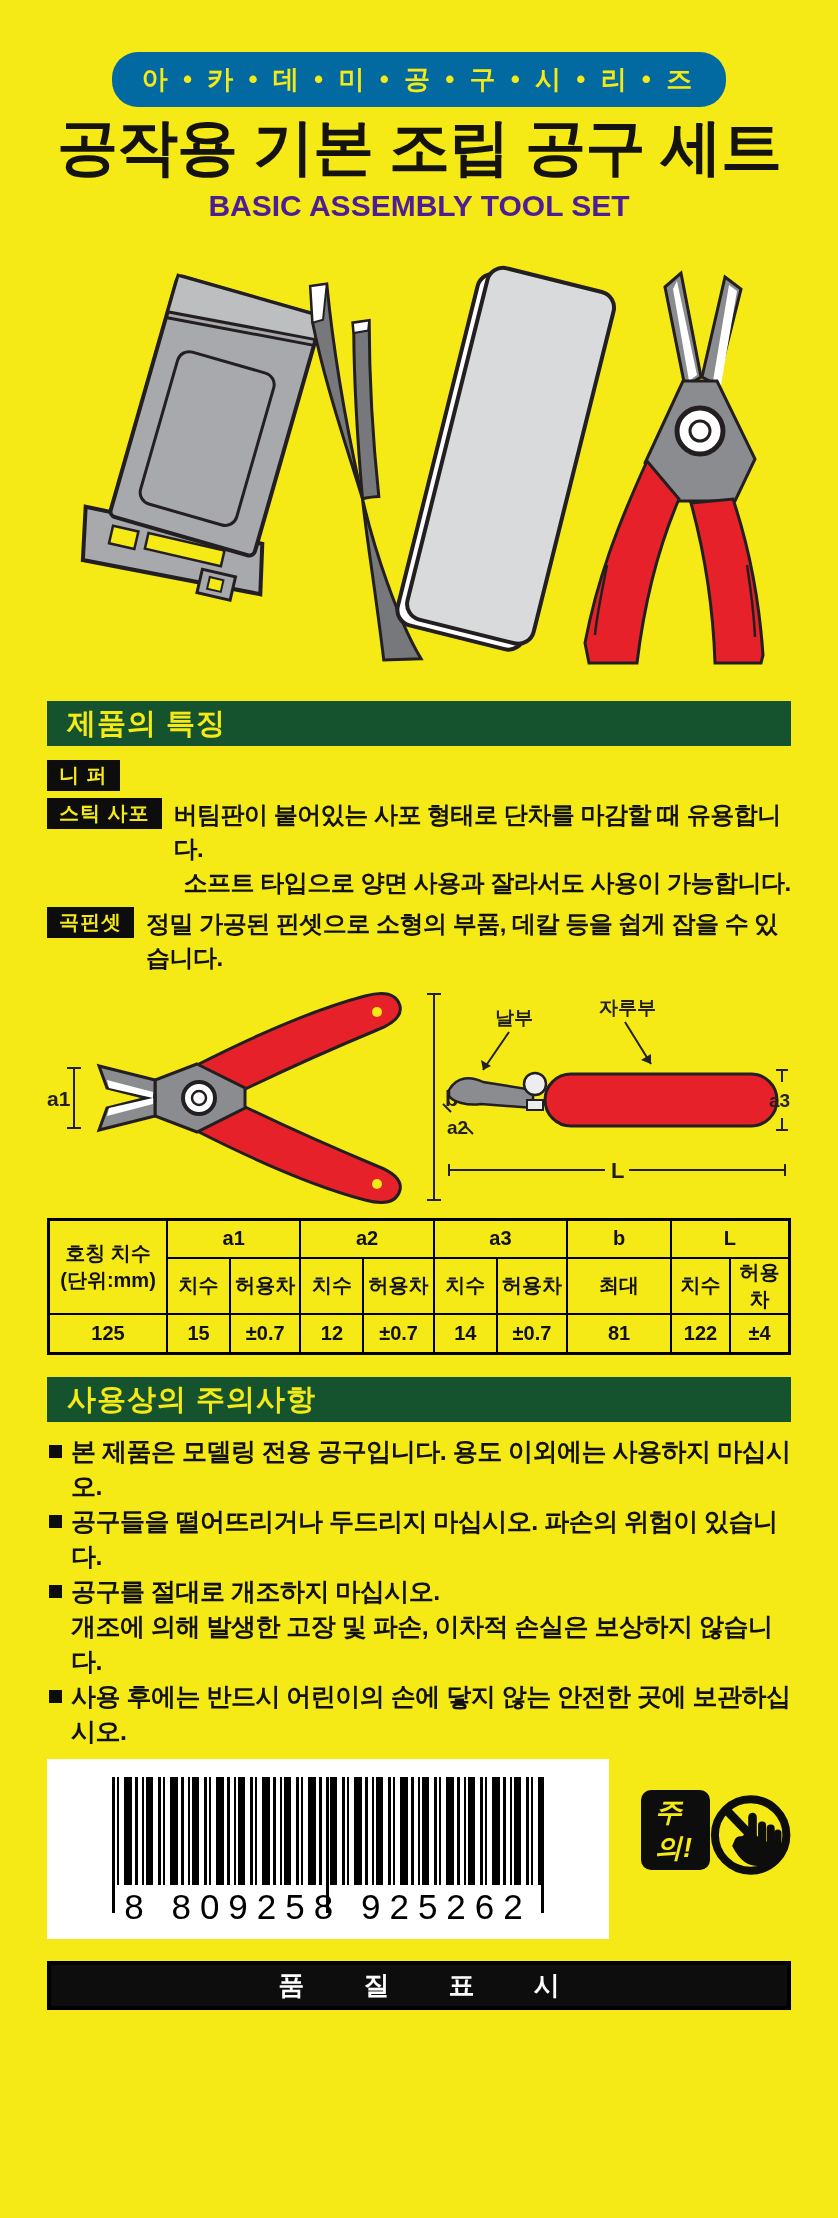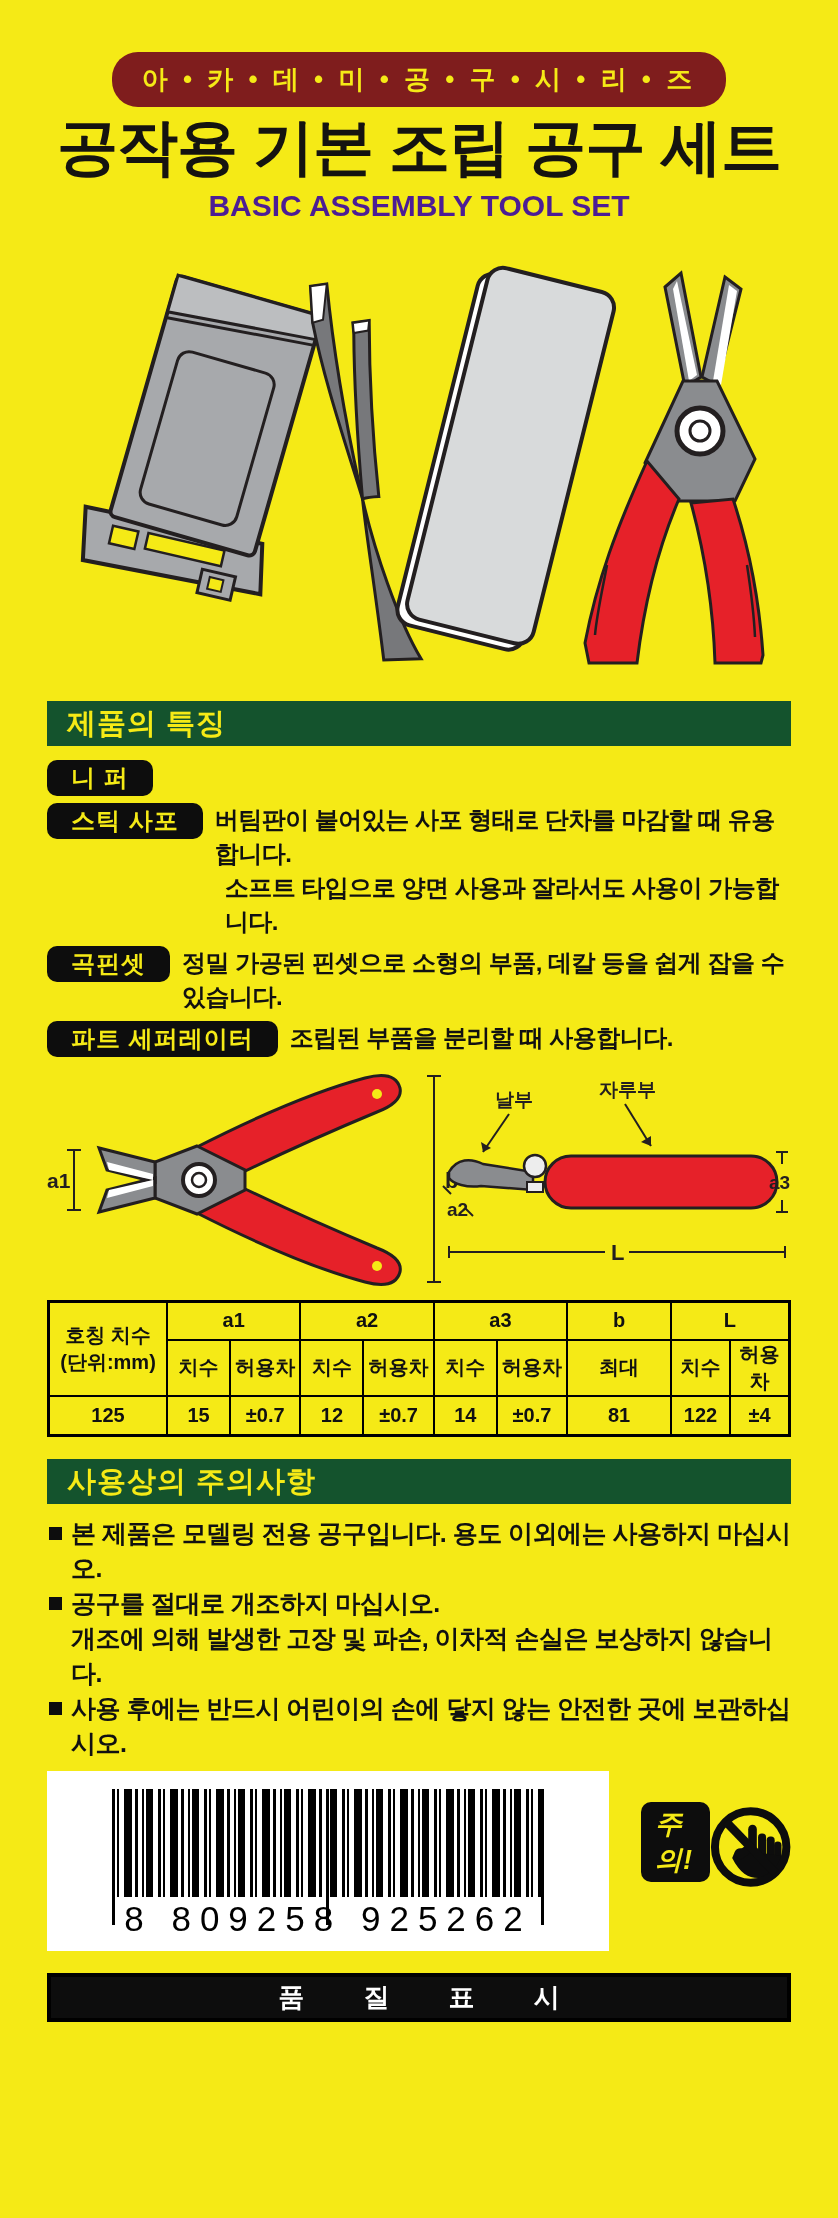--- a/index.html
+++ b/index.html
@@ -6,21 +6,21 @@
   html,body { background:#888; }
   .page {
     position:relative; width:838px; height:2218px; margin:0 auto;
     background:#F5EA16; overflow:hidden;
     font-family:"Liberation Sans","DejaVu Sans",sans-serif; color:#111;
   }
   .content { padding:0 47px; }
 
   
   .series-pill {
-    margin:52px auto 0; width:fit-content; background:#7f1d1d; color:#F5EA16;
+    margin:52px auto 0; width:fit-content; background:#0369a1; color:#F5EA16;
     border-radius:26px; padding:10px 30px; font-size:26px; font-weight:800;
     letter-spacing:4px; white-space:nowrap;
   }
   .title { margin-top:0; text-align:center; font-size:61px; font-weight:900; letter-spacing:-1px; color:#151310; }
   .subtitle { text-align:center; font-size:30px; font-weight:800; letter-spacing:0px; color:#4c1d95; }
 
   
   .illus { margin-top:12px; display:block; }
 
   
@@ -30,22 +30,22 @@
     letter-spacing:1px;
   }
   .bar-features { margin-top:36px; }
   .bar-specs { margin-top:10px; }
   .bar-cautions { margin-top:2px; }
 
   
   .features { margin-top:14px; }
   .feature { display:flex; align-items:flex-start; margin-bottom:7px; }
   .pill {
-    flex:none; background:#0D0D0D; color:#F5EA16; border-radius:10px;
-    padding:2px 24px; font-size:24px; font-weight:800; margin-right:12px;
+    flex:none; background:#0D0D0D; color:#F5EA16; border-radius:0;
+    padding:2px 12px; font-size:20px; font-weight:800; margin-right:12px;
     white-space:nowrap; letter-spacing:1px;
   }
   .ftext { font-size:24px; font-weight:700; line-height:34px; letter-spacing:-0.5px; }
   .ftext .l2 { display:block; margin-left:10px; }
 
   
   .spec-svg { display:block; margin-top:4px; }
   .spec-svg text { font-family:"Liberation Sans","DejaVu Sans",sans-serif; }
 
   
@@ -158,24 +158,20 @@
         <span class="pill">니 퍼</span>
       </div>
       <div class="feature">
         <span class="pill">스틱 사포</span>
         <span class="ftext"><span>버팀판이 붙어있는 사포 형태로 단차를 마감할 때 유용합니다.</span>
           <span class="l2">소프트 타입으로 양면 사용과 잘라서도 사용이 가능합니다.</span></span>
       </div>
       <div class="feature">
         <span class="pill">곡핀셋</span>
         <span class="ftext"><span>정밀 가공된 핀셋으로 소형의 부품, 데칼 등을 쉽게 잡을 수 있습니다.</span></span>
-      </div>
-      <div class="feature">
-        <span class="pill">파트 세퍼레이터</span>
-        <span class="ftext"><span>조립된 부품을 분리할 때 사용합니다.</span></span>
       </div>
     </div>
 
     <svg class="spec-svg" width="744" height="228" viewBox="0 0 744 228">
 
       <g>
         <path d="M148,84 Q 250,32 318,14 Q 348,6 353,24 Q 356,38 330,48 Q 258,78 192,110 Z" fill="#E62129" stroke="#231F20" stroke-width="3"></path>
         <path d="M148,148 Q 250,200 318,218 Q 348,226 353,208 Q 356,194 330,184 Q 258,154 192,122 Z" fill="#E62129" stroke="#231F20" stroke-width="3"></path>
         <circle cx="330" cy="30" r="5" fill="#F5EA16"></circle>
         <circle cx="330" cy="202" r="5" fill="#F5EA16"></circle>
@@ -268,20 +264,24 @@
       </table>
 
     <div class="section-bar bar-cautions" style="margin-top:22px;">사용상의 주의사항</div>
     <div class="cautions">
       <div class="c-item">
           <span class="sq"></span>
           <span>본 제품은 모델링 전용 공구입니다. 용도 이외에는 사용하지 마십시오.</span>
         </div>
       <div class="c-item">
           <span class="sq"></span>
+          <span>공구들을 떨어뜨리거나 두드리지 마십시오. 파손의 위험이 있습니다.</span>
+        </div>
+      <div class="c-item">
+          <span class="sq"></span>
           <span>공구를 절대로 개조하지 마십시오.</span>
         </div>
       <div class="c-item cont">
           <span>개조에 의해 발생한 고장 및 파손, 이차적 손실은 보상하지 않습니다.</span>
         </div>
       <div class="c-item">
           <span class="sq"></span>
           <span>사용 후에는 반드시 어린이의 손에 닿지 않는 안전한 곳에 보관하십시오.</span>
         </div>
     </div>

